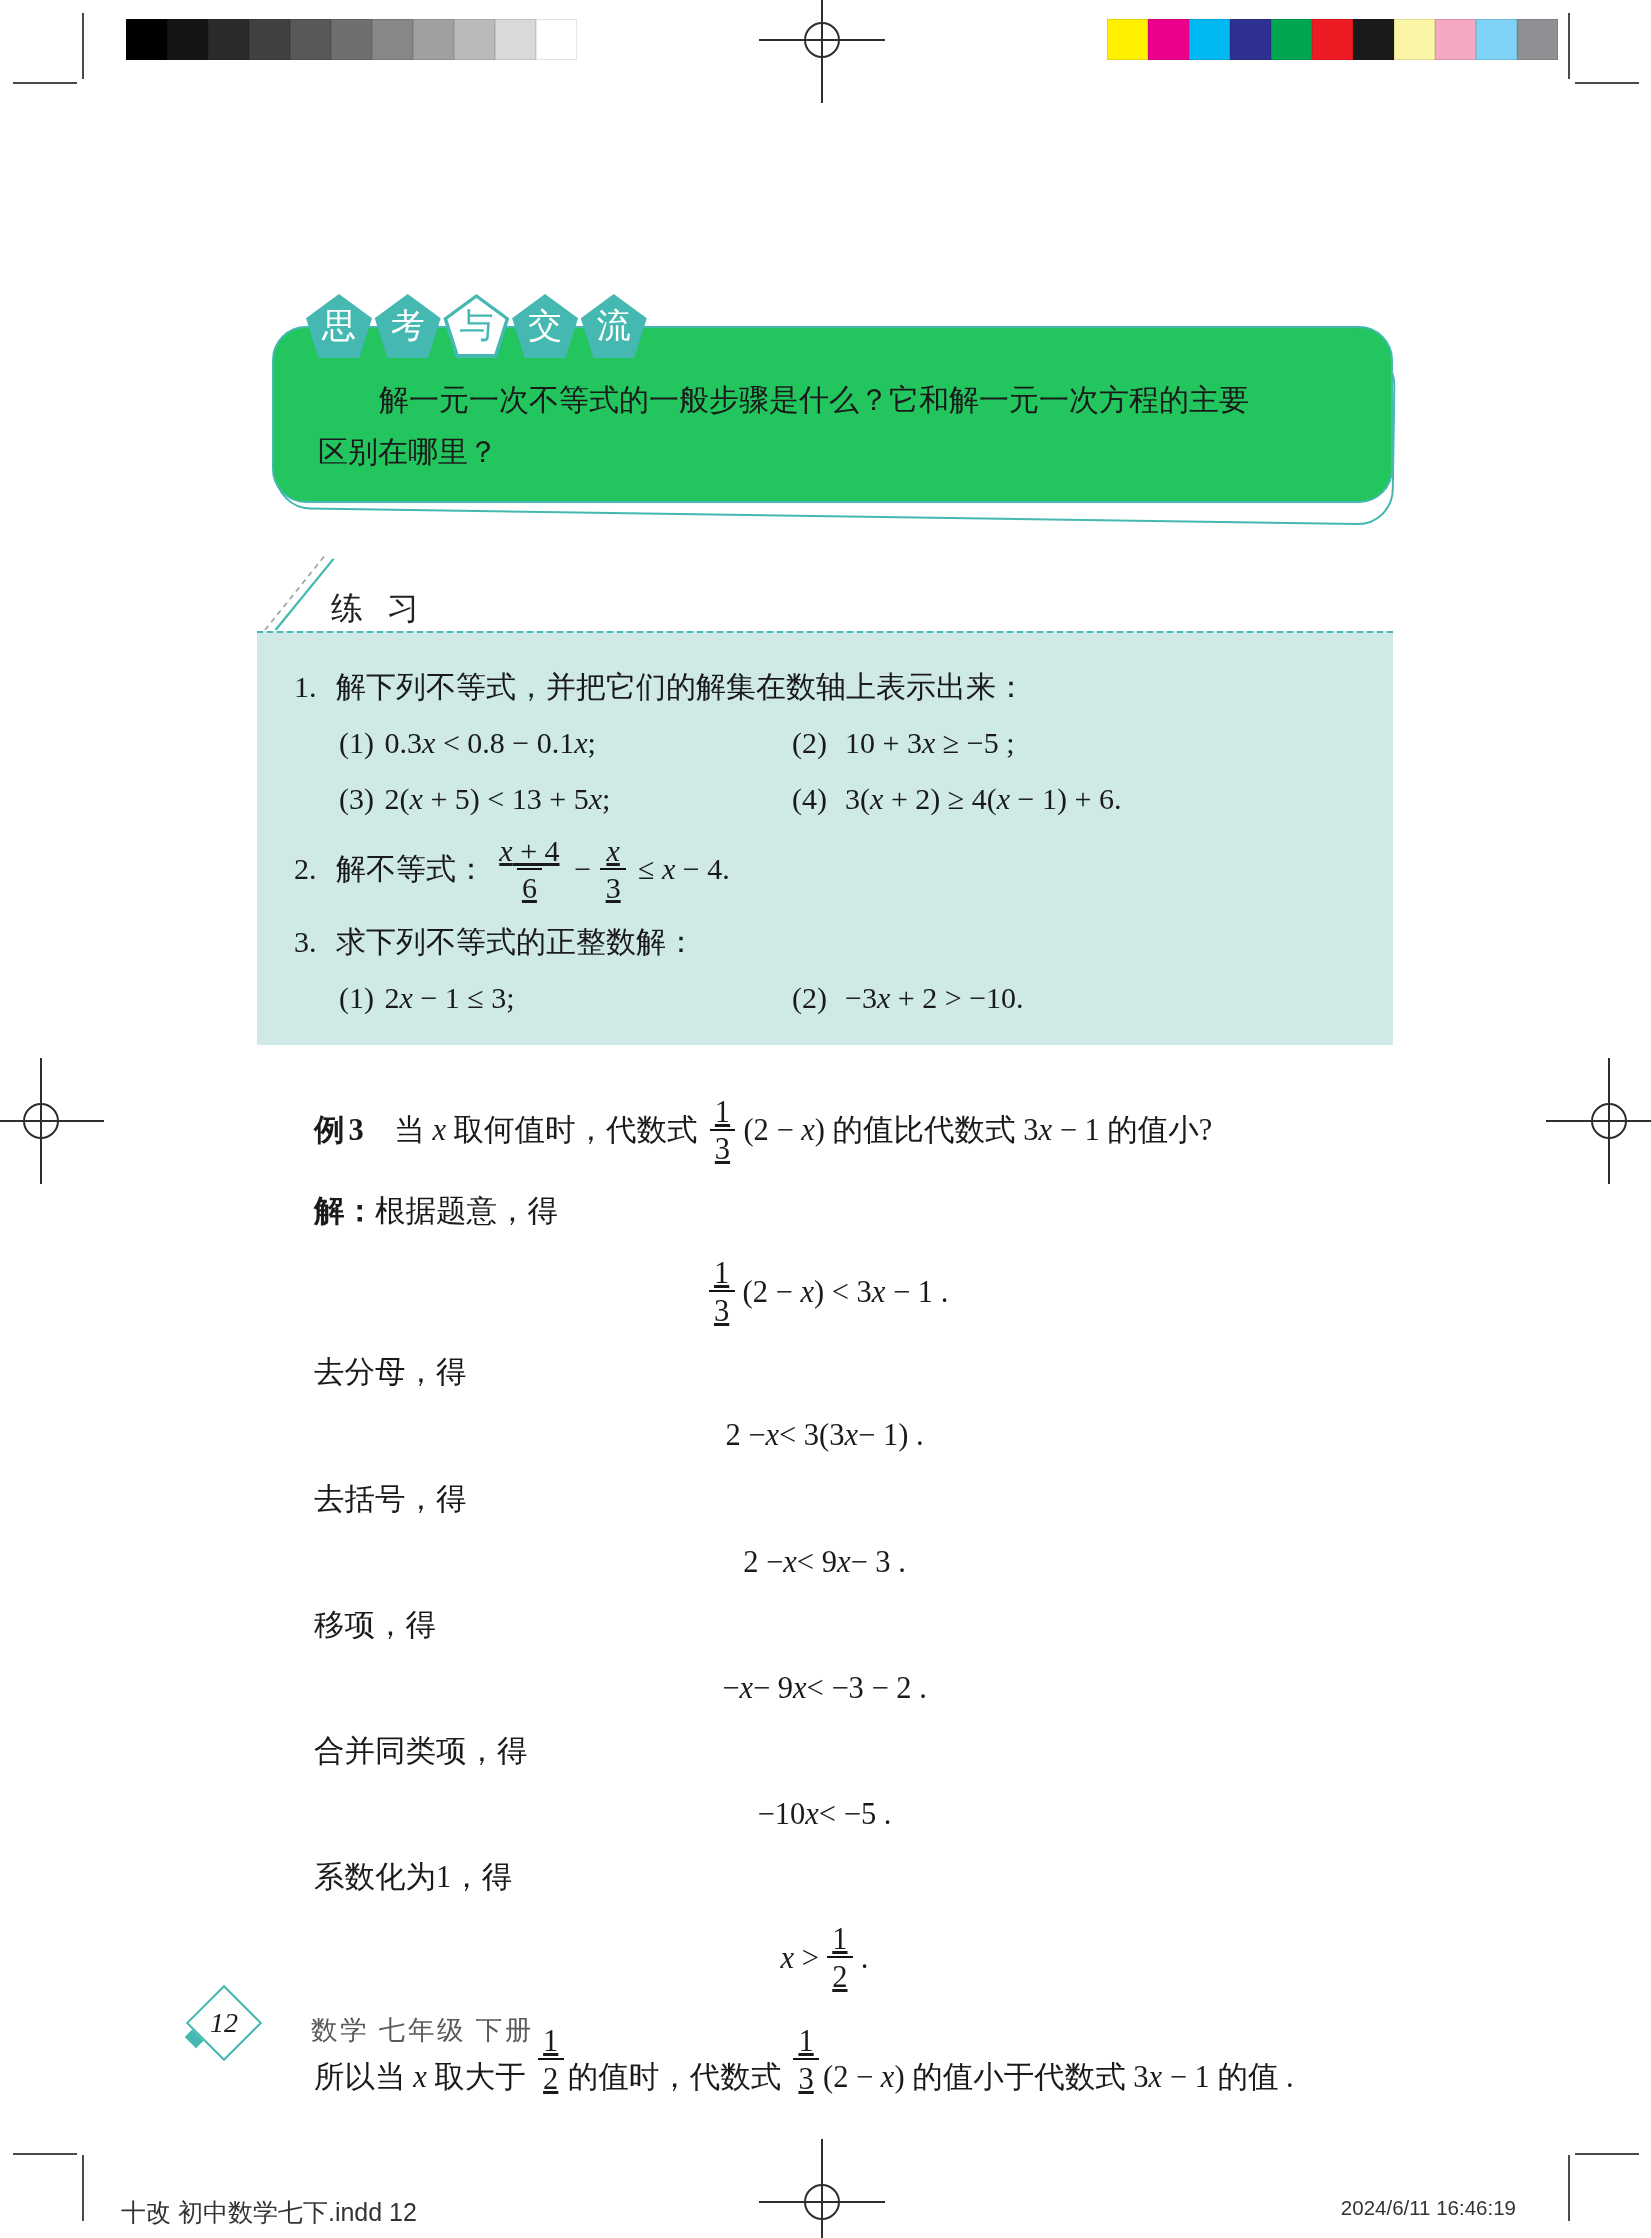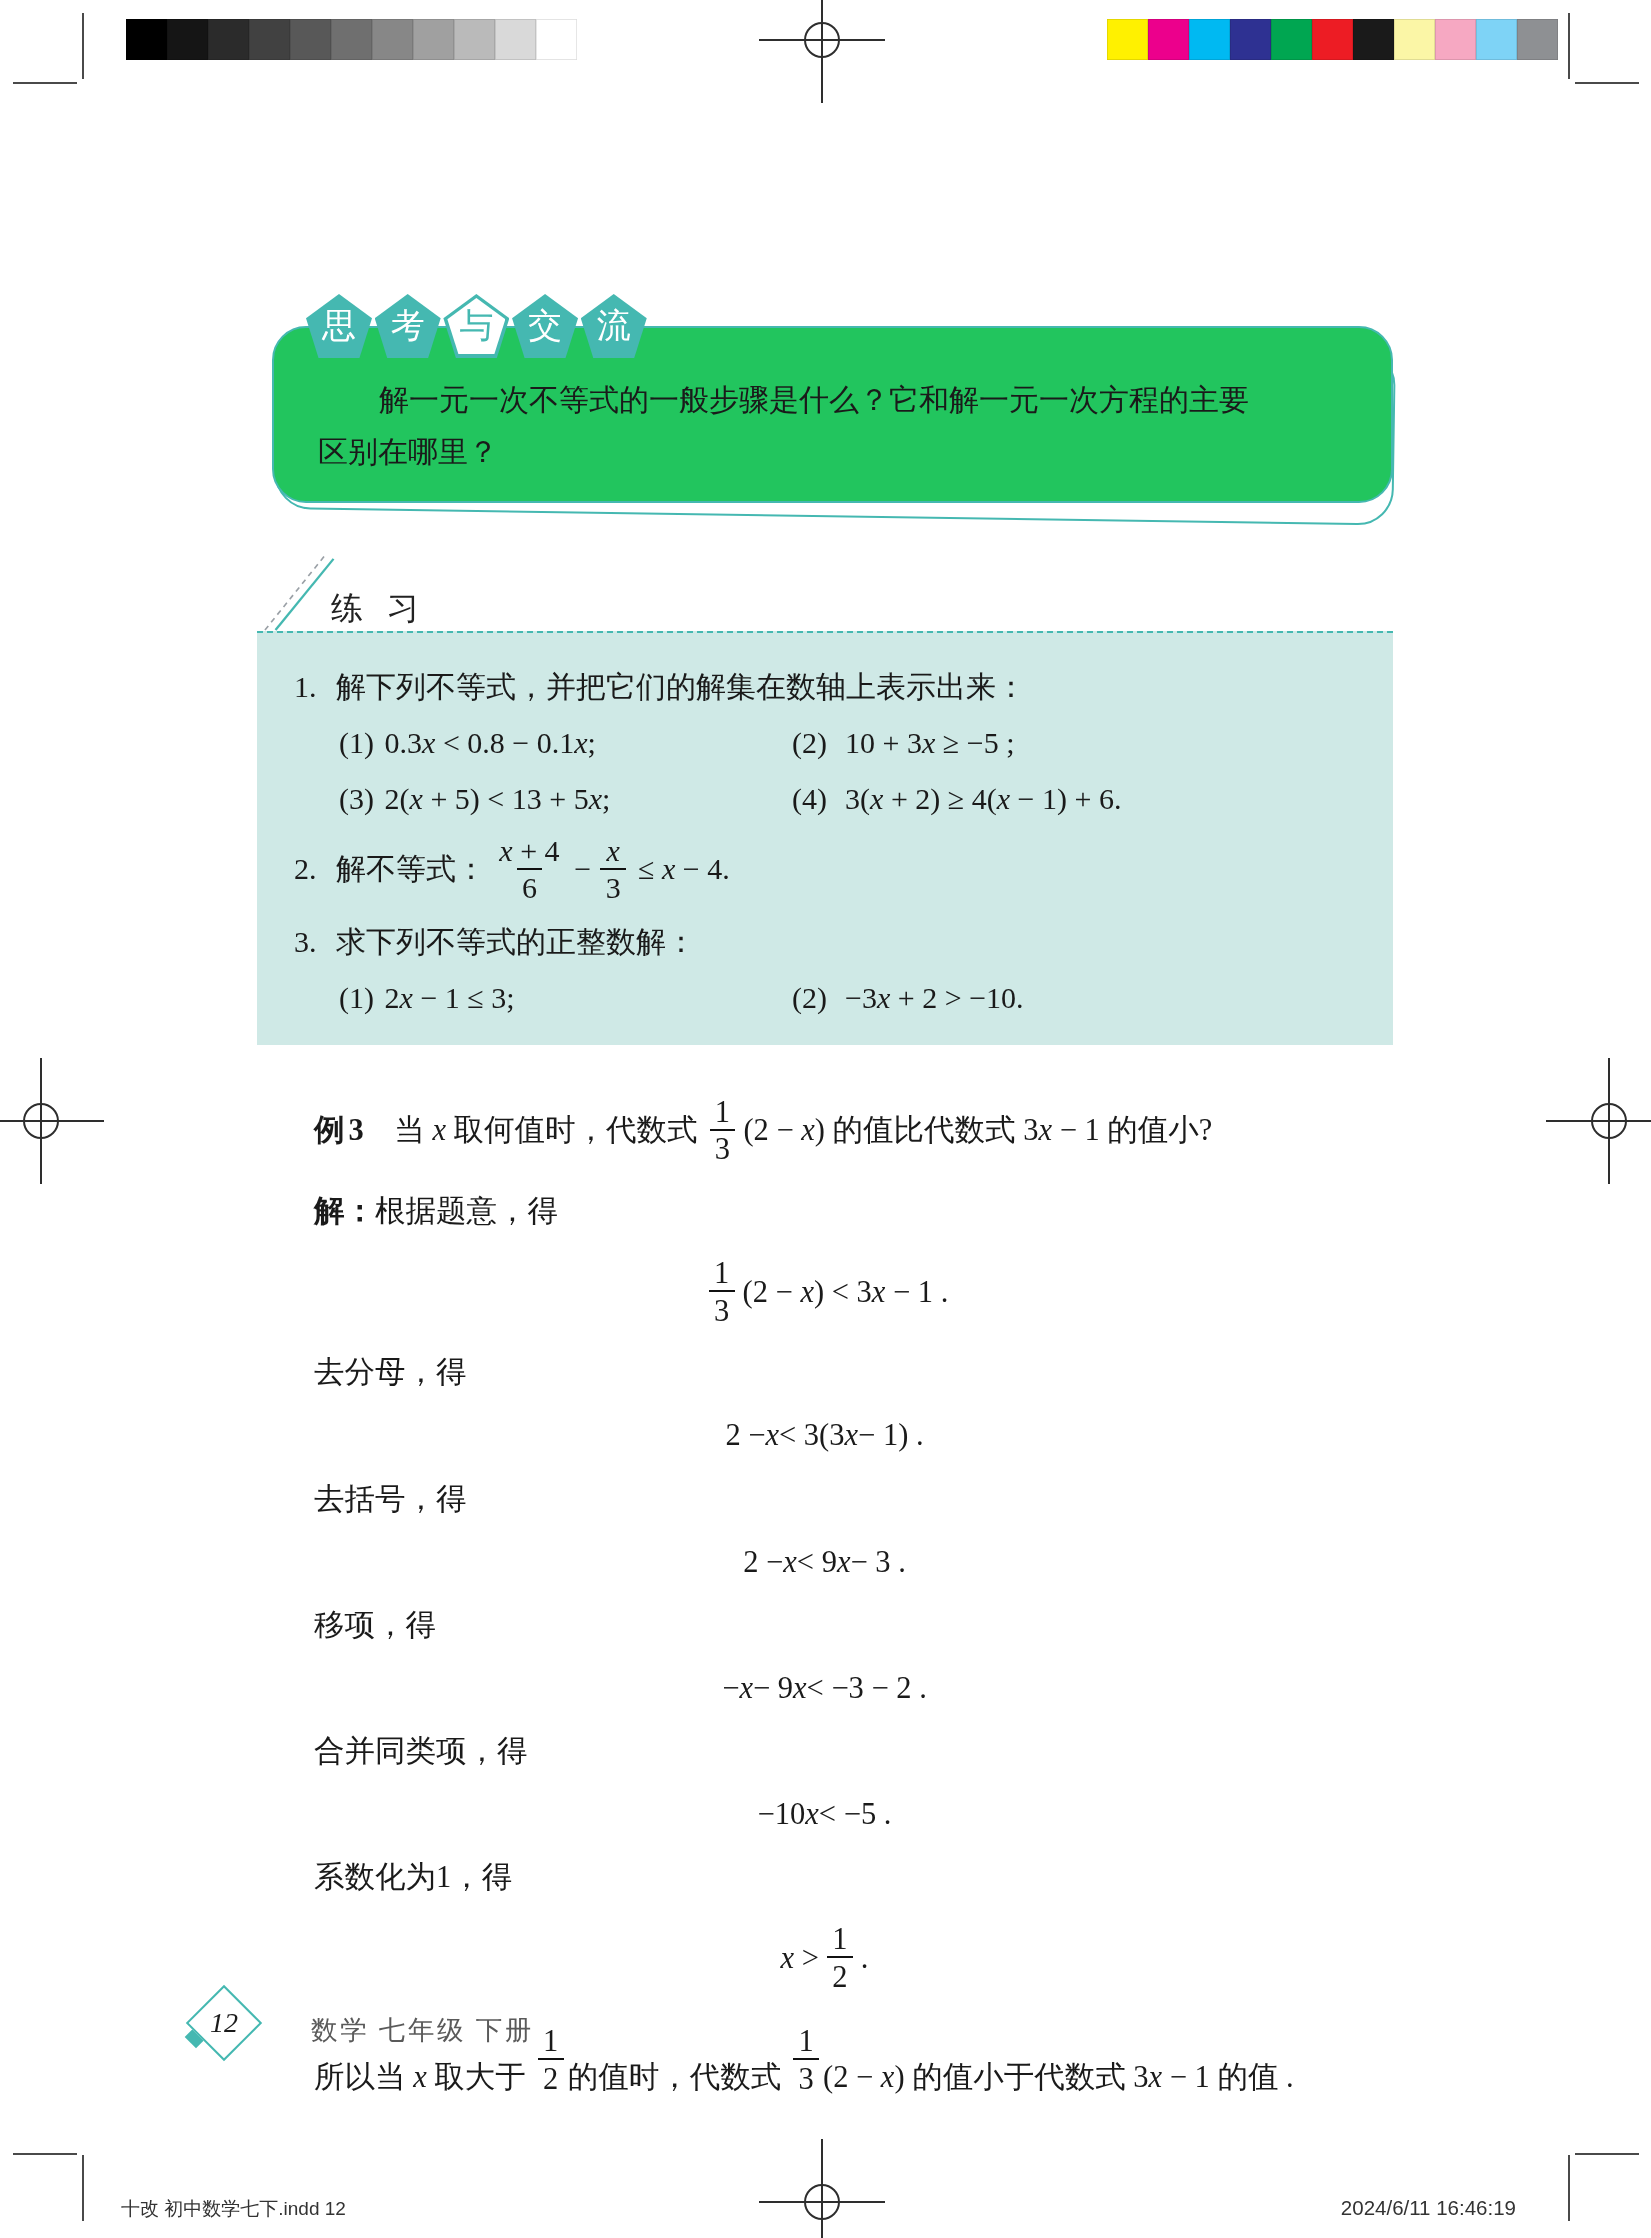--- a/index.html
+++ b/index.html
@@ -59,21 +59,21 @@
   .p-row.sub .col1 { width:453px; display:flex; flex:0 0 auto; }
   .p-inum { margin-right:10.6px; }
   .p-row.center { align-items:center; margin-top:17px; }
   .tail { margin-left:4px; }
 
   
   .math { font-family:"Liberation Serif","DejaVu Serif",serif; }
   .math i { font-style:italic; }
   .frac { display:inline-flex; flex-direction:column; align-items:center; text-align:center;
     vertical-align:middle; margin:0 8px; line-height:1.12;
-    font-family:"Liberation Serif","DejaVu Serif",serif; }
+    font-family:"Liberation Serif","DejaVu Serif",serif;text-decoration:underline; }
   .frac .fnum { padding:0 5.3px; }
   .frac .fden { border-top:2px solid #111; padding:1.3px 5.3px 0; }
   .op { margin:0 1.3px; }
 
   
   .example { position:absolute; left:264px; top:1095px; width:1121px; font-size:30.5px; }
   .ex-title { display:flex; align-items:center; }
   .ex-label { font-weight:bold; margin-left:50px; margin-right:26.5px; letter-spacing:4px; }
   .ex-title > .math { margin-right:4px; }
   .ex-line { margin-top:26.5px; margin-left:50px; line-height:1.2; }
@@ -85,21 +85,21 @@
   
   .diamond { position:absolute; left:197px; top:1996px; width:54px; height:54px;
     border:2px solid var(--accent); background:#ffffff; transform:rotate(45deg); z-index:2; }
   .diamond-accent { position:absolute; left:188px; top:2029px; width:16px; height:16px;
     background:var(--accent); transform:rotate(45deg); z-index:1; }
   .page-num { position:absolute; left:197px; top:1996px; width:54px; height:54px;
     display:flex; align-items:center; justify-content:center; font-style:italic;
     font-size:28px; z-index:3; }
   .book-title { position:absolute; left:311px; top:2012px; font-size:26.5px; color:#5a5a5a;
     letter-spacing:2.7px; }
-  .print-left { position:absolute; left:121px; top:2196px; font-size:19px; color:#333;
+  .print-left { position:absolute; left:121px; top:2196px; font-size:25px; color:#333;
     font-family:"Liberation Sans","DejaVu Sans",sans-serif; }
   .print-right { position:absolute; right:136px; top:2196px; font-size:20.5px; color:#333;
     font-family:"Liberation Sans","DejaVu Sans",sans-serif; }
 </style>
 </head>
 <body>
 
 <div class="page">
 
   <div class="calbar gray">

